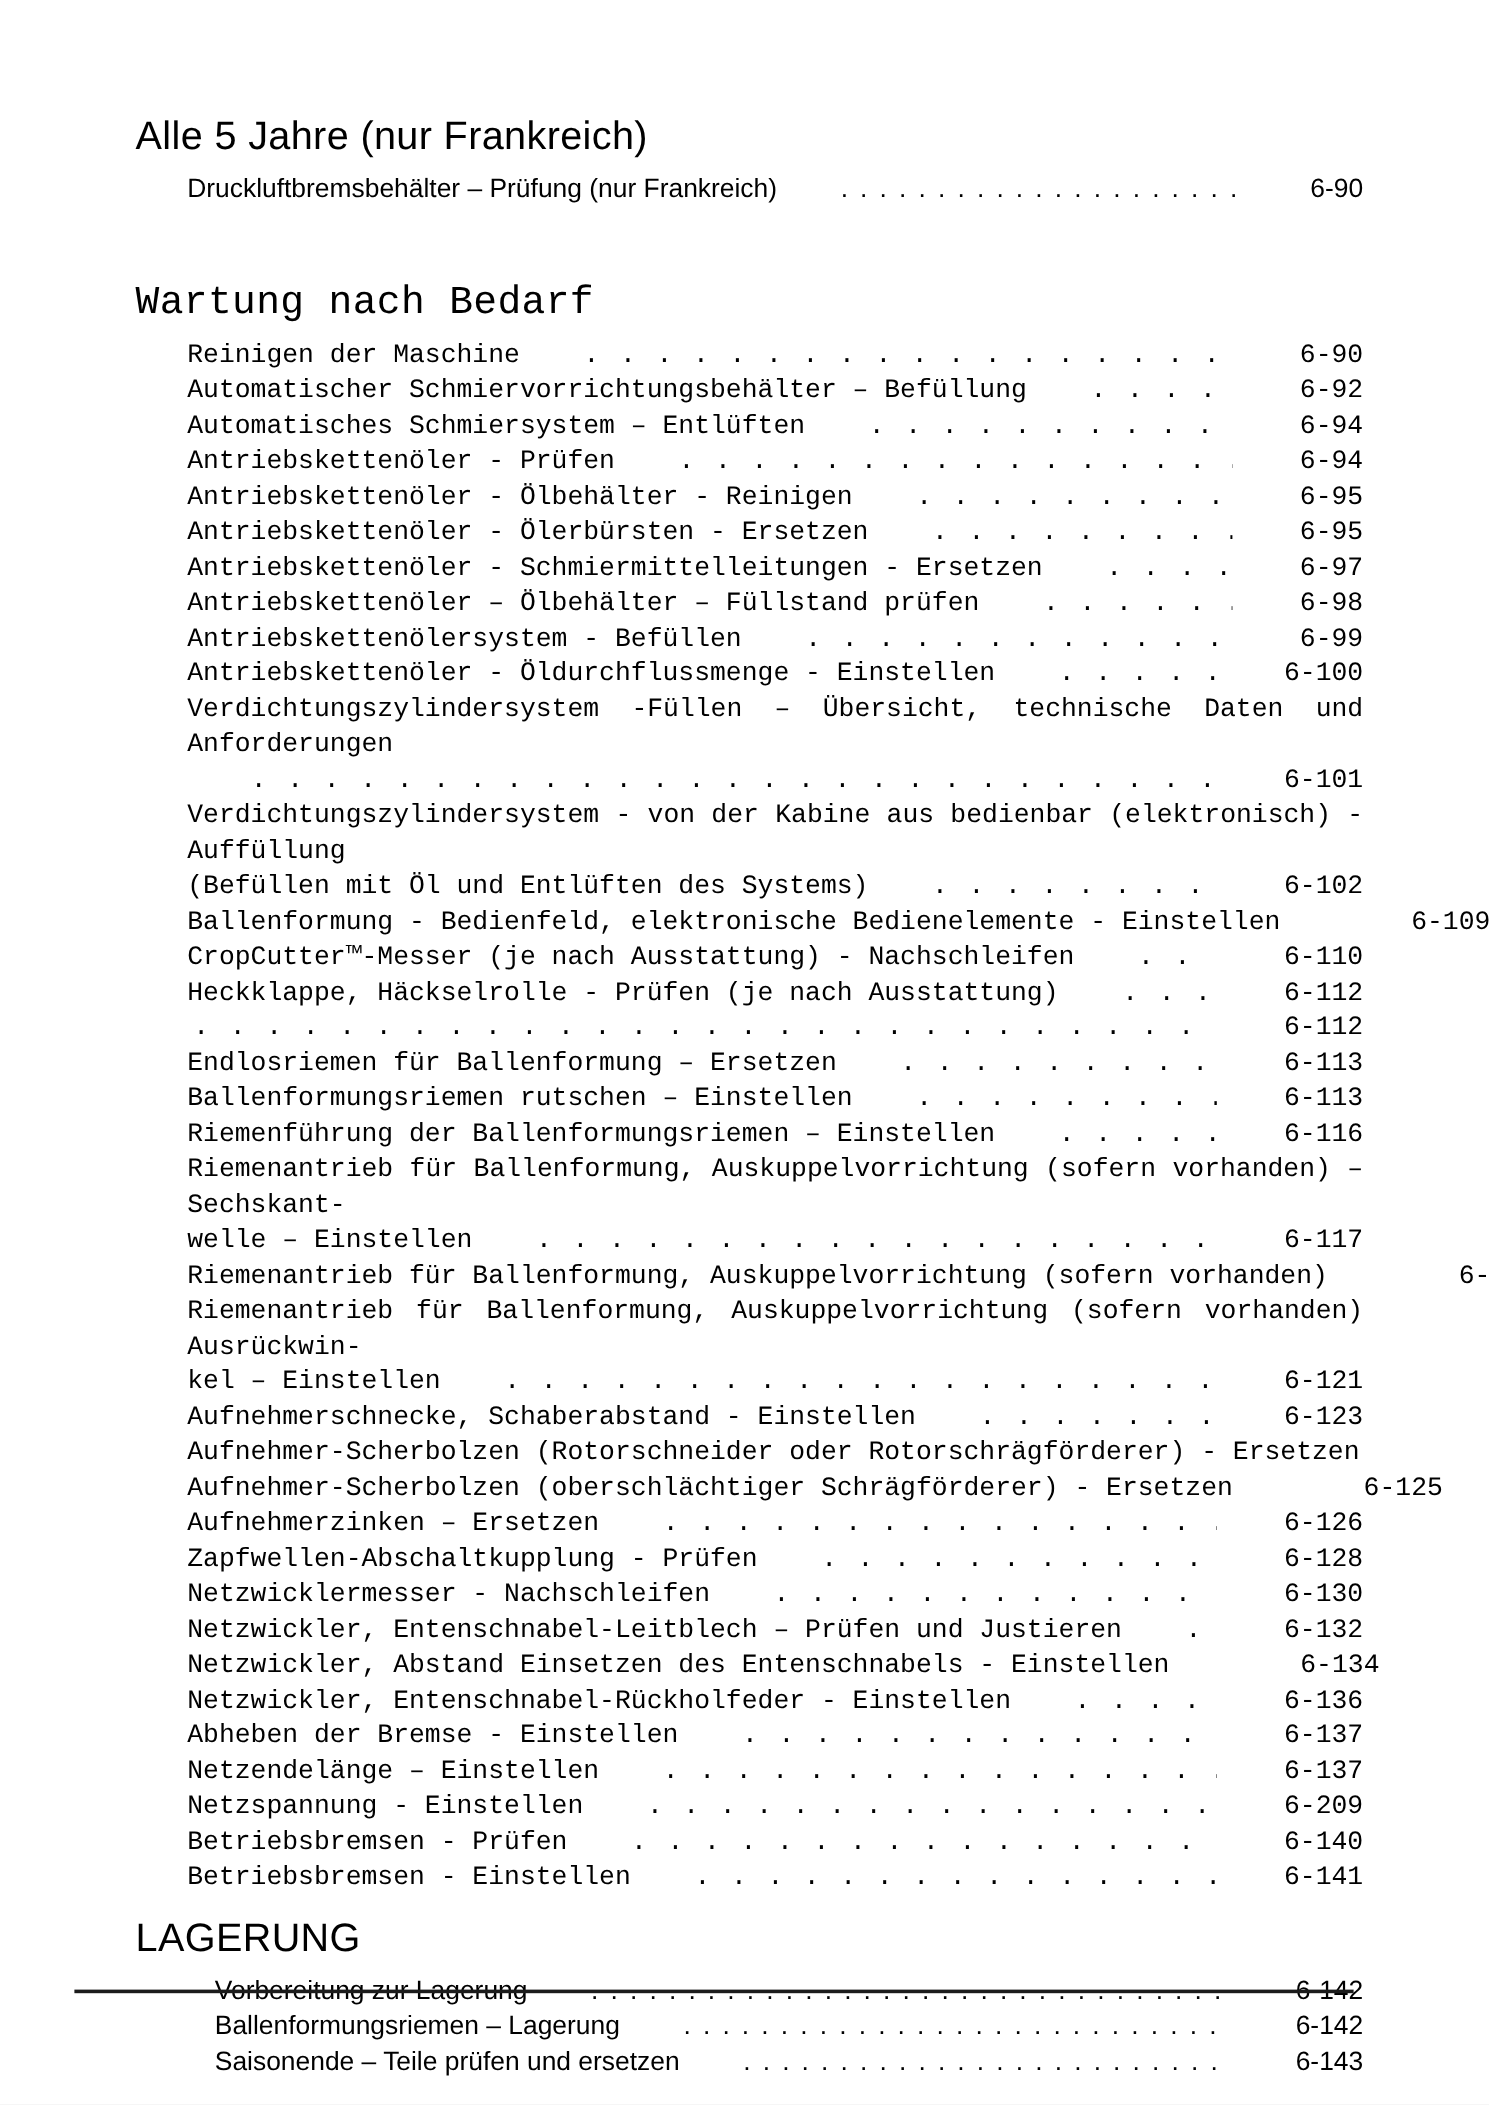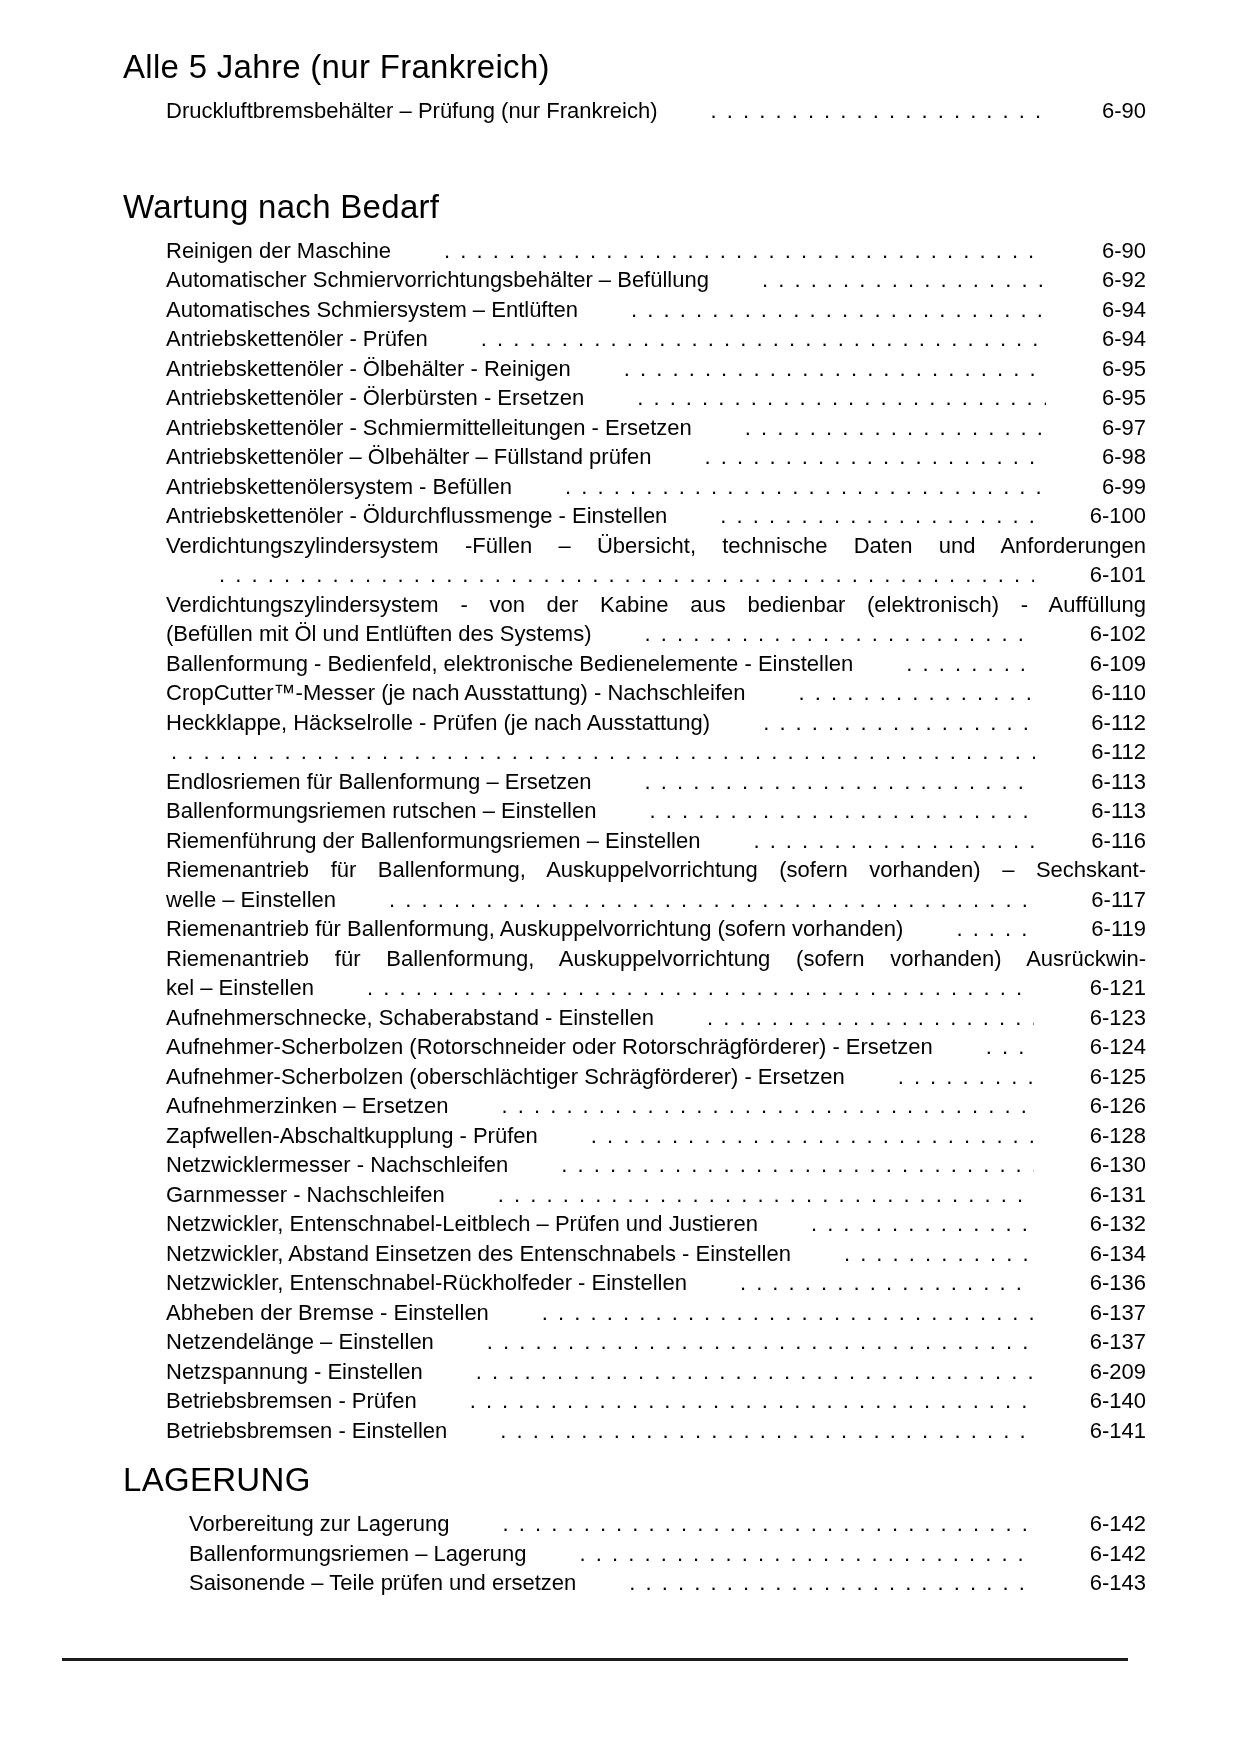--- a/index.html
+++ b/index.html
@@ -12,25 +12,25 @@
     width: 1241px;
     height: 1754px;
     margin: 0 auto;
     background: #ffffff;
     overflow: hidden;
     font-family: "Liberation Sans", sans-serif;
     color: #000000;
   }
   .toc {
     position: absolute;
-    top: 0; left: 16px; right: 0;
-    padding-top: 48px;
+    top: 0; left: 6px; right: 0;
+    padding-top: 94px;
   }
   .toc-section { margin: 0; }
-  .toc-section:nth-child(2) { margin-top: 62px; }
+  .toc-section:nth-child(2) { margin-top: 62px; font-family: Liberation Mono, monospace; }
   .toc-section:nth-child(3) { margin-top: 16px; }
   .section-heading {
     font-size: 33px;
     line-height: 38px;
     font-weight: 400;
     letter-spacing: 0.3px;
     margin: 0 0 10px 107px;
   }
   .toc-entry {
     margin-left: 150px;
@@ -292,27 +292,20 @@
         </div>
         <div class="toc-entry">
           <div class="toc-line leadered">
             <span class="toc-label">Netzwicklermesser - Nachschleifen</span>
             <span class="dot-leader"></span>
             <span class="toc-page">6-130</span>
           </div>
         </div>
         <div class="toc-entry">
           <div class="toc-line leadered">
-            <span class="toc-label">Garnmesser - Nachschleifen</span>
-            <span class="dot-leader"></span>
-            <span class="toc-page">6-131</span>
-          </div>
-        </div>
-        <div class="toc-entry">
-          <div class="toc-line leadered">
             <span class="toc-label">Netzwickler, Entenschnabel-Leitblech – Prüfen und Justieren</span>
             <span class="dot-leader"></span>
             <span class="toc-page">6-132</span>
           </div>
         </div>
         <div class="toc-entry">
           <div class="toc-line leadered">
             <span class="toc-label">Netzwickler, Abstand Einsetzen des Entenschnabels - Einstellen</span>
             <span class="dot-leader"></span>
             <span class="toc-page">6-134</span>

